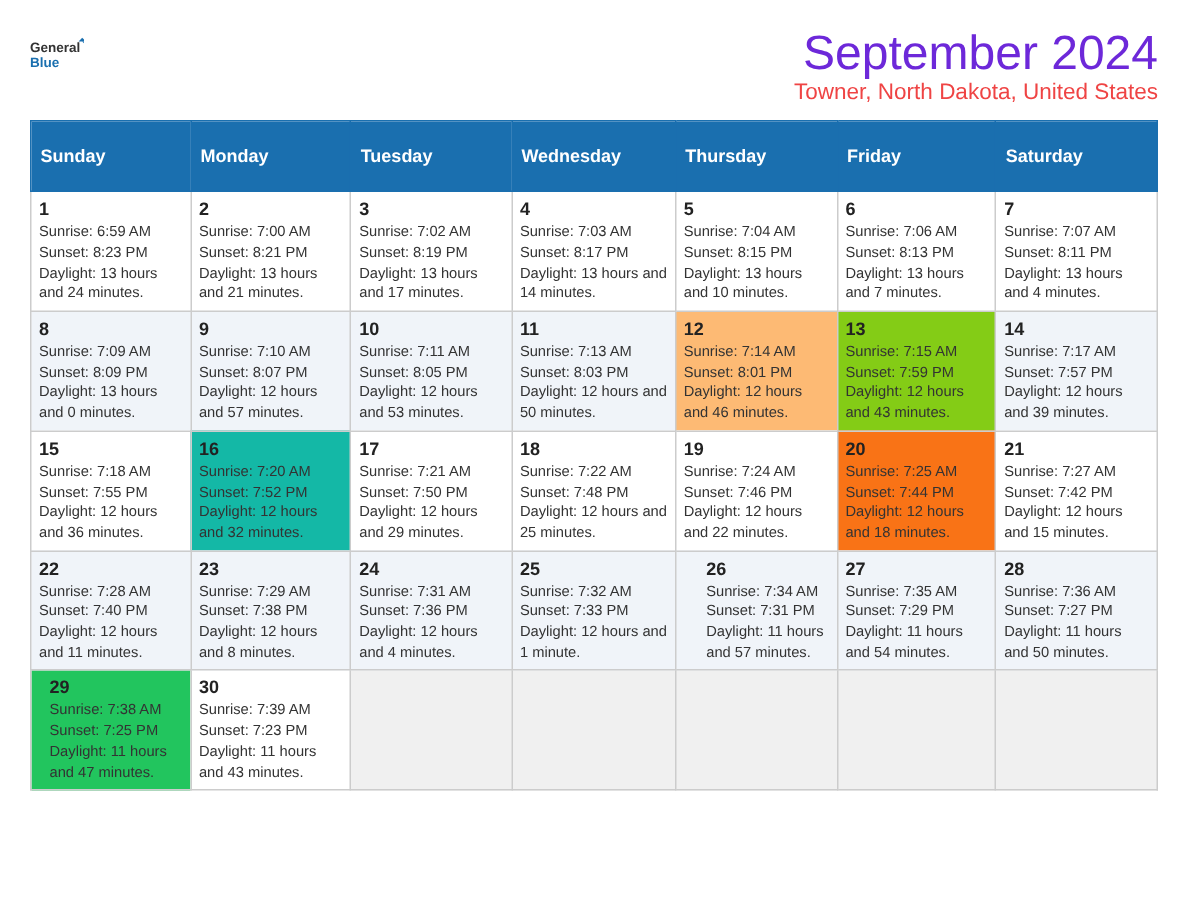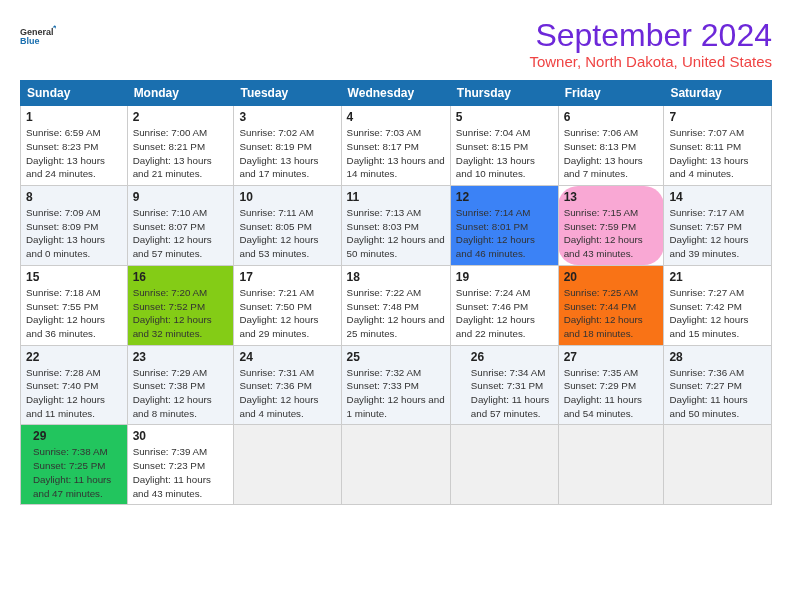--- a/index.html
+++ b/index.html
@@ -41,21 +41,21 @@
     }
     .calendar {
       width: 100%;
       border-collapse: collapse;
       font-size: 10.5px;
     }
     .calendar th {
       background: #1a6faf;
       color: #fff;
       text-align: left;
-      padding: 5px 6px;
+      padding: 16px 6px;
       font-size: 12px;
       font-weight: bold;
       border: 1px solid #1a6faf;
     }
     .calendar td {
       border: 1px solid #ccc;
       vertical-align: top;
       padding: 4px 5px;
       width: 113px;
       height: 78px;
@@ -149,39 +149,39 @@
         <span class="day-info">Sunrise: 7:10 AM<br>Sunset: 8:07 PM<br>Daylight: 12 hours and 57 minutes.</span>
       </td>
           <td style="background: rgb(240, 244, 249); margin-left: 48px;">
         <span class="day-num">10</span>
         <span class="day-info">Sunrise: 7:11 AM<br>Sunset: 8:05 PM<br>Daylight: 12 hours and 53 minutes.</span>
       </td>
           <td style="background: rgb(240, 244, 249);">
         <span class="day-num">11</span>
         <span class="day-info">Sunrise: 7:13 AM<br>Sunset: 8:03 PM<br>Daylight: 12 hours and 50 minutes.</span>
       </td>
-          <td style="background: #3b82f6;">
+          <td style="background: #fdba74;">
         <span class="day-num">12</span>
         <span class="day-info">Sunrise: 7:14 AM<br>Sunset: 8:01 PM<br>Daylight: 12 hours and 46 minutes.</span>
       </td>
-          <td style="background: #f9a8d4; border-radius: 20px;">
+          <td style="background: #84cc16;">
         <span class="day-num">13</span>
         <span class="day-info">Sunrise: 7:15 AM<br>Sunset: 7:59 PM<br>Daylight: 12 hours and 43 minutes.</span>
       </td>
           <td style="background: rgb(240, 244, 249);">
         <span class="day-num">14</span>
         <span class="day-info">Sunrise: 7:17 AM<br>Sunset: 7:57 PM<br>Daylight: 12 hours and 39 minutes.</span>
       </td>
         </tr>
         <tr>
           <td style="background: rgb(255, 255, 255);">
         <span class="day-num">15</span>
         <span class="day-info">Sunrise: 7:18 AM<br>Sunset: 7:55 PM<br>Daylight: 12 hours and 36 minutes.</span>
       </td>
-          <td style="background: #84cc16; margin-top: 28px;">
+          <td style="background: #14b8a6; margin-top: 28px;">
         <span class="day-num">16</span>
         <span class="day-info">Sunrise: 7:20 AM<br>Sunset: 7:52 PM<br>Daylight: 12 hours and 32 minutes.</span>
       </td>
           <td style="background: rgb(255, 255, 255);">
         <span class="day-num">17</span>
         <span class="day-info">Sunrise: 7:21 AM<br>Sunset: 7:50 PM<br>Daylight: 12 hours and 29 minutes.</span>
       </td>
           <td style="background: rgb(255, 255, 255);">
         <span class="day-num">18</span>
         <span class="day-info">Sunrise: 7:22 AM<br>Sunset: 7:48 PM<br>Daylight: 12 hours and 25 minutes.</span>

